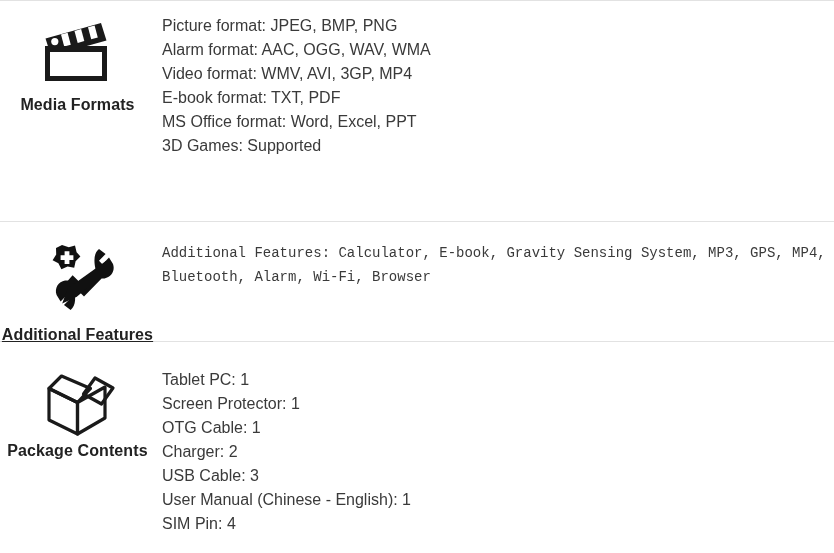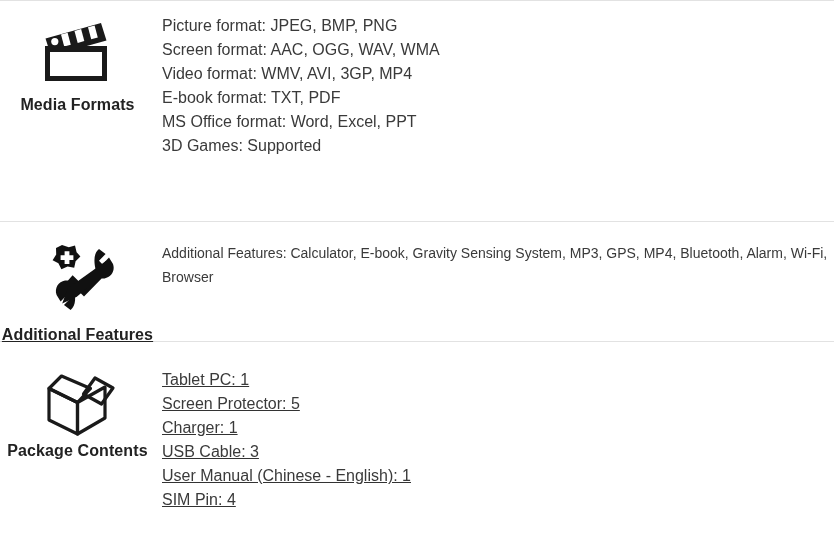--- a/index.html
+++ b/index.html
@@ -80,26 +80,26 @@
   }
 
   
   #section-media { padding-top: 13px; height: 220px; }
   #section-media .spec-icon-col { padding-top: 5px; }
   #section-media .icon-caption { margin-top: 5px; }
 
   #section-additional { padding-top: 16px; height: 119px; }
   #section-additional .spec-icon-col { padding-top: 4px; }
   #section-additional .icon-caption { margin-top: 8px; text-decoration: underline; }
-  #section-additional .spec-text-col { padding-top: 3px; }
+  #section-additional .spec-text-col { padding-top: 3px; font-family: Liberation Mono, monospace; }
 
   #section-package { padding-top: 20px; height: 190px; }
   #section-package .spec-icon-col { padding-top: 2px; }
   #section-package .icon-caption { }
-  #section-package .spec-text-col { padding-top: 6px; text-decoration: underline; }
+  #section-package .spec-text-col { padding-top: 6px; }
 </style>
 </head>
 <body>
 
 <div class="page">
 
   <div class="divider"></div>
 
   <div class="spec-section" id="section-media">
 
@@ -119,21 +119,21 @@
             <path d="M6.0 27.0 L68.0 27.0 L68.0 62.0 L6.0 62.0 Z"></path>
             <path d="M11.0 33.0 L63.0 33.0 L63.0 57.0 L11.0 57.0 Z" fill="#ffffff"></path>
           </g>
         </svg>
       </span>
       <span class="icon-caption">Media Formats</span>
     </div>
 
     <div class="spec-text-col">
       <div class="spec-line">Picture format: JPEG, BMP, PNG</div>
-      <div class="spec-line">Screen format: AAC, OGG, WAV, WMA</div>
+      <div class="spec-line">Alarm format: AAC, OGG, WAV, WMA</div>
       <div class="spec-line">Video format: WMV, AVI, 3GP, MP4</div>
       <div class="spec-line">E-book format: TXT, PDF</div>
       <div class="spec-line">MS Office format: Word, Excel, PPT</div>
       <div class="spec-line">3D Games: Supported</div>
     </div>
 
   </div>
 
   <div class="divider"></div>
 
@@ -187,22 +187,23 @@
 
             <path d="M46.5 30.0 L58.0 14.0 L76.0 24.0 L64.5 40.0 Z"></path>
           </g>
         </svg>
       </span>
       <span class="icon-caption">Package Contents</span>
     </div>
 
     <div class="spec-text-col">
       <div class="spec-line">Tablet PC: 1</div>
-      <div class="spec-line">Screen Protector: 5</div>
-      <div class="spec-line">Charger: 1</div>
+      <div class="spec-line">Screen Protector: 1</div>
+      <div class="spec-line">OTG Cable: 1</div>
+      <div class="spec-line">Charger: 2</div>
       <div class="spec-line">USB Cable: 3</div>
       <div class="spec-line">User Manual (Chinese - English): 1</div>
       <div class="spec-line">SIM Pin: 4</div>
     </div>
 
   </div>
 
 </div>
 
 </body></html>

